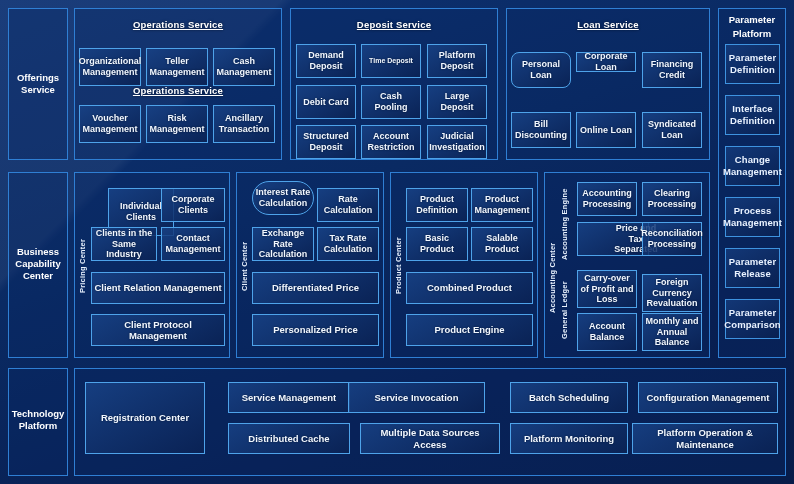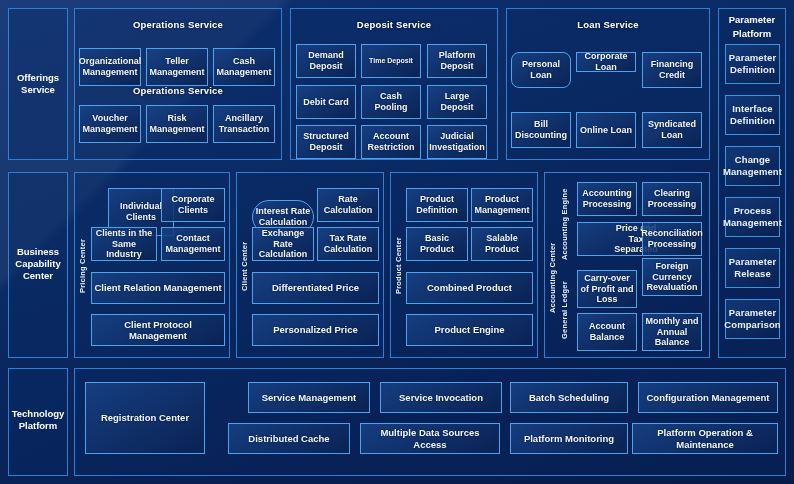--- a/index.html
+++ b/index.html
@@ -58,20 +58,21 @@
   .tile.wide { font-size: 9.5px; }
   .grouptitle {
     position: absolute;
     text-align: center;
     font-size: 9.5px;
     font-weight: bold;
     color: #ffffff;
     letter-spacing: .2px;
     text-shadow: 0 0 3px rgba(0,0,0,.6);
     white-space: nowrap;
+    text-decoration: underline;
   }
   .vlabel {
     position: absolute;
     font-size: 7.5px;
     font-weight: bold;
     color: #eaf3ff;
     writing-mode: vertical-rl;
     transform: rotate(180deg);
     display: flex; align-items: center; justify-content: center;
     white-space: nowrap;
@@ -147,21 +148,21 @@
   <div class="vlabel" style="left:76px; top:196px; width:12px; height:140px;">Pricing Center</div>
   <div class="tile" style="left:108px; top:188px; width:66px; height:48px;">Individual Clients</div>
   <div class="tile" style="left:161px; top:188px; width:64px; height:34px;">Corporate Clients</div>
   <div class="tile" style="left:161px; top:227px; width:64px; height:34px;">Contact Management</div>
   <div class="tile" style="left:91px; top:227px; width:66px; height:34px;">Clients in the Same Industry</div>
   <div class="tile wide" style="left:91px; top:272px; width:134px; height:32px;">Client Relation Management</div>
   <div class="tile wide" style="left:91px; top:314px; width:134px; height:32px;">Client Protocol Management</div>
 
   <div class="panel" style="left:236px; top:172px; width:148px; height:186px;"></div>
   <div class="vlabel" style="left:238px; top:196px; width:12px; height:140px;">Client Center</div>
-  <div class="tile" style="left:252px; top:200px; width:62px; height:34px;border-radius:17px;">Interest Rate Calculation</div>
+  <div class="tile" style="left:252px; top:181px; width:62px; height:34px;border-radius:17px;">Interest Rate Calculation</div>
   <div class="tile" style="left:317px; top:188px; width:62px; height:34px;">Rate Calculation</div>
   <div class="tile" style="left:252px; top:227px; width:62px; height:34px;">Exchange Rate Calculation</div>
   <div class="tile" style="left:317px; top:227px; width:62px; height:34px;">Tax Rate Calculation</div>
   <div class="tile wide" style="left:252px; top:272px; width:127px; height:32px;">Differentiated Price</div>
   <div class="tile wide" style="left:252px; top:314px; width:127px; height:32px;">Personalized Price</div>
 
   <div class="panel" style="left:390px; top:172px; width:148px; height:186px;"></div>
   <div class="vlabel" style="left:392px; top:196px; width:12px; height:140px;">Product Center</div>
   <div class="tile" style="left:406px; top:188px; width:62px; height:34px;">Product Definition</div>
   <div class="tile" style="left:471px; top:188px; width:62px; height:34px;">Product Management</div>
@@ -174,33 +175,33 @@
   <div class="vlabel" style="left:547px; top:228px; width:11px; height:100px;">Accounting Center</div>
   <div class="vlabel" style="left:559px; top:182px; width:11px; height:84px;">Accounting Engine</div>
   <div class="vlabel" style="left:559px; top:268px; width:11px; height:84px;">General Ledger</div>
 
   <div class="tile" style="left:577px; top:182px; width:60px; height:34px;">Accounting Processing</div>
   <div class="tile" style="left:642px; top:182px; width:60px; height:34px;">Clearing Processing</div>
   <div class="tile" style="left:577px; top:222px; width:72px; height:34px;padding-left:48px;">Price and Tax Separated</div>
   <div class="tile" style="left:642px; top:222px; width:60px; height:34px;">Reconciliation Processing</div>
 
   <div class="tile" style="left:577px; top:270px; width:60px; height:38px;">Carry-over of Profit and Loss</div>
-  <div class="tile" style="left:642px; top:258px; width:60px; height:38px;">Foreign Currency Revaluation</div>
+  <div class="tile" style="left:642px; top:274px; width:60px; height:38px;">Foreign Currency Revaluation</div>
   <div class="tile" style="left:577px; top:313px; width:60px; height:38px;">Account Balance</div>
   <div class="tile" style="left:642px; top:313px; width:60px; height:38px;">Monthly and Annual Balance</div>
 
   <div class="panel" style="left:8px; top:368px; width:60px; height:108px;"></div>
   <div class="railtitle" style="left:8px; top:408px; width:60px; white-space:normal;">Technology Platform</div>
 
   <div class="panel" style="left:74px; top:368px; width:712px; height:108px;"></div>
 
   <div class="tile wide" style="left:85px; top:382px; width:120px; height:72px;">Registration Center</div>
 
-  <div class="tile wide" style="left:228px; top:382px; width:122px; height:31px;margin-left:20px;">Service Management</div>
-  <div class="tile wide" style="left:380px; top:382px; width:122px; height:31px;">Service Invocation</div>
+  <div class="tile wide" style="left:228px; top:382px; width:122px; height:31px;">Service Management</div>
+  <div class="tile wide" style="left:348px; top:382px; width:137px; height:31px;">Service Invocation</div>
   <div class="tile wide" style="left:510px; top:382px; width:118px; height:31px;">Batch Scheduling</div>
   <div class="tile wide" style="left:638px; top:382px; width:140px; height:31px;">Configuration Management</div>
 
   <div class="tile wide" style="left:228px; top:423px; width:122px; height:31px;">Distributed Cache</div>
   <div class="tile wide" style="left:360px; top:423px; width:140px; height:31px;">Multiple Data Sources Access</div>
   <div class="tile wide" style="left:510px; top:423px; width:118px; height:31px;">Platform Monitoring</div>
   <div class="tile wide" style="left:632px; top:423px; width:146px; height:31px;">Platform Operation &amp; Maintenance</div>
 
 </div>
 

